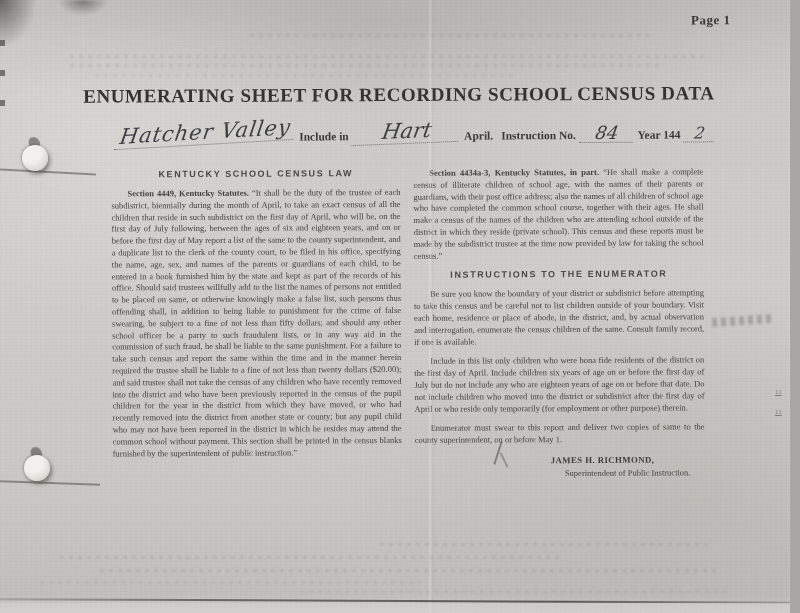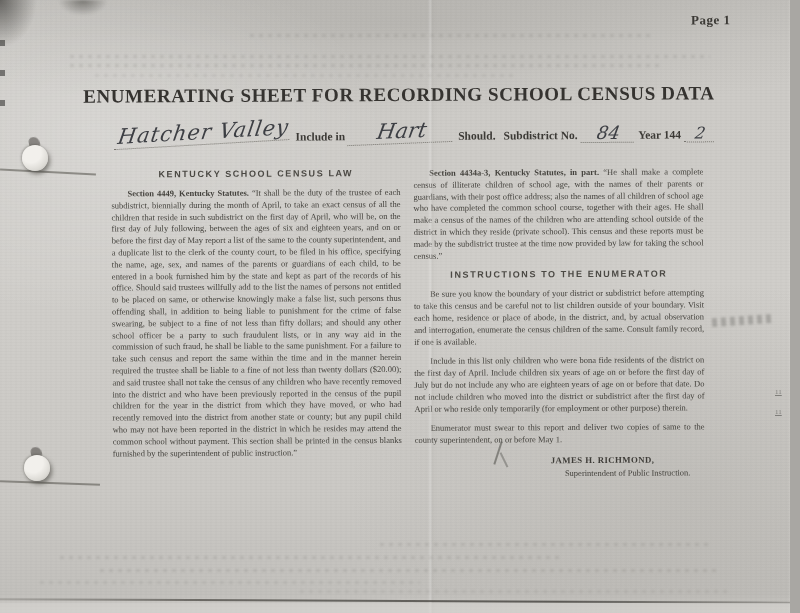--- a/index.html
+++ b/index.html
@@ -96,22 +96,22 @@
   <div class="content">
 
     <div class="page-number">Page 1</div>
 
     <div class="doc-title">ENUMERATING SHEET FOR RECORDING SCHOOL CENSUS DATA</div>
 
     <div class="fill-line">
       <span class="hw hw-district">Hatcher Valley</span>
       <span class="plabel">Include in</span>
       <span class="hw hw-county">Hart</span>
-      <span class="plabel">Should.</span>
-      <span class="plabel">Subdistrict No.</span>
+      <span class="plabel">April.</span>
+      <span class="plabel">Instruction No.</span>
       <span class="hw hw-sub">84</span>
       <span class="plabel">Year 144</span>
       <span class="hw hw-year">2</span>
     </div>
 
     <div class="col col-left">
       <div class="col-heading">KENTUCKY SCHOOL CENSUS LAW</div>
       <p><span class="lead">Section 4449, Kentucky Statutes.</span>
         <span>“It shall be the duty of the trustee of each subdistrict, biennially during the month of April, to take an exact census of all the children that reside in such subdistrict on the first day of April, who will be, on the first day of July following, between the ages of six and eighteen years, and on or before the first day of May report a list of the same to the county superintendent, and a duplicate list to the clerk of the county court, to be filed in his office, specifying the name, age, sex, and names of the parents or guardians of each child, to be entered in a book furnished him by the state and kept as part of the records of his office. Should said trustees willfully add to the list the names of persons not entitled to be placed on same, or otherwise knowingly make a false list, such persons thus offending shall, in addition to being liable to punishment for the crime of false swearing, be subject to a fine of not less than fifty dollars; and should any other school officer be a party to such fraudulent lists, or in any way aid in the commission of such fraud, he shall be liable to the same punishment. For a failure to take such census and report the same within the time and in the manner herein required the trustee shall be liable to a fine of not less than twenty dollars ($20.00); and said trustee shall not take the census of any children who have recently removed into the district and who have been previously reported in the census of the pupil children for the year in the district from which they have moved, or who had recently removed into the district from another state or county; but any pupil child who may not have been reported in the district in which he resides may attend the common school without payment. This section shall be printed in the census blanks furnished by the superintendent of public instruction.”</span></p>
     </div>

